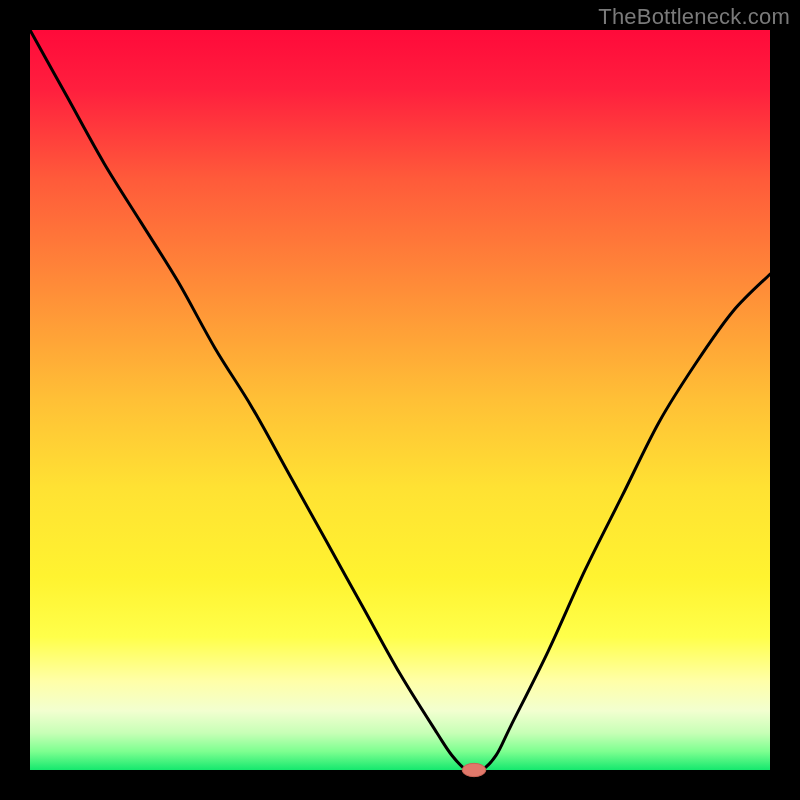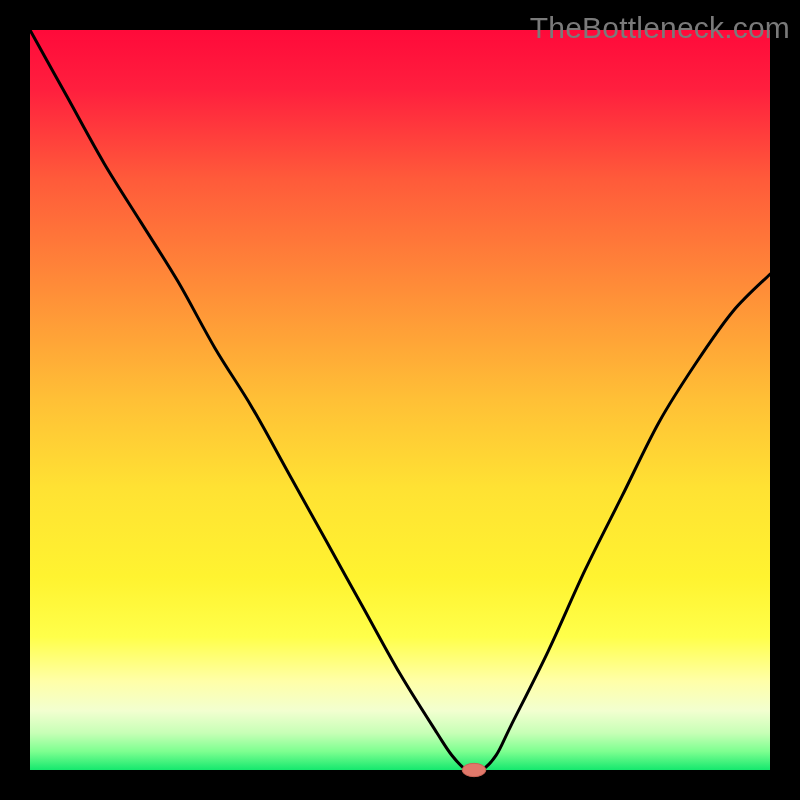--- a/index.html
+++ b/index.html
@@ -12,24 +12,24 @@
     font-family: Arial, Helvetica, sans-serif;
   }
   .frame {
     position: relative;
     width: 800px;
     height: 800px;
     background: #000000;
   }
   .watermark {
     position: absolute;
-    top: 11px;
+    top: 4px;
     right: 10px;
     color: #7a7a7a;
-    font-size: 30px;
+    font-size: 22px;
     font-weight: 400;
     letter-spacing: 0.2px;
     z-index: 10;
   }
   svg {
     display: block;
   }
 </style>
 </head>
 <body>

